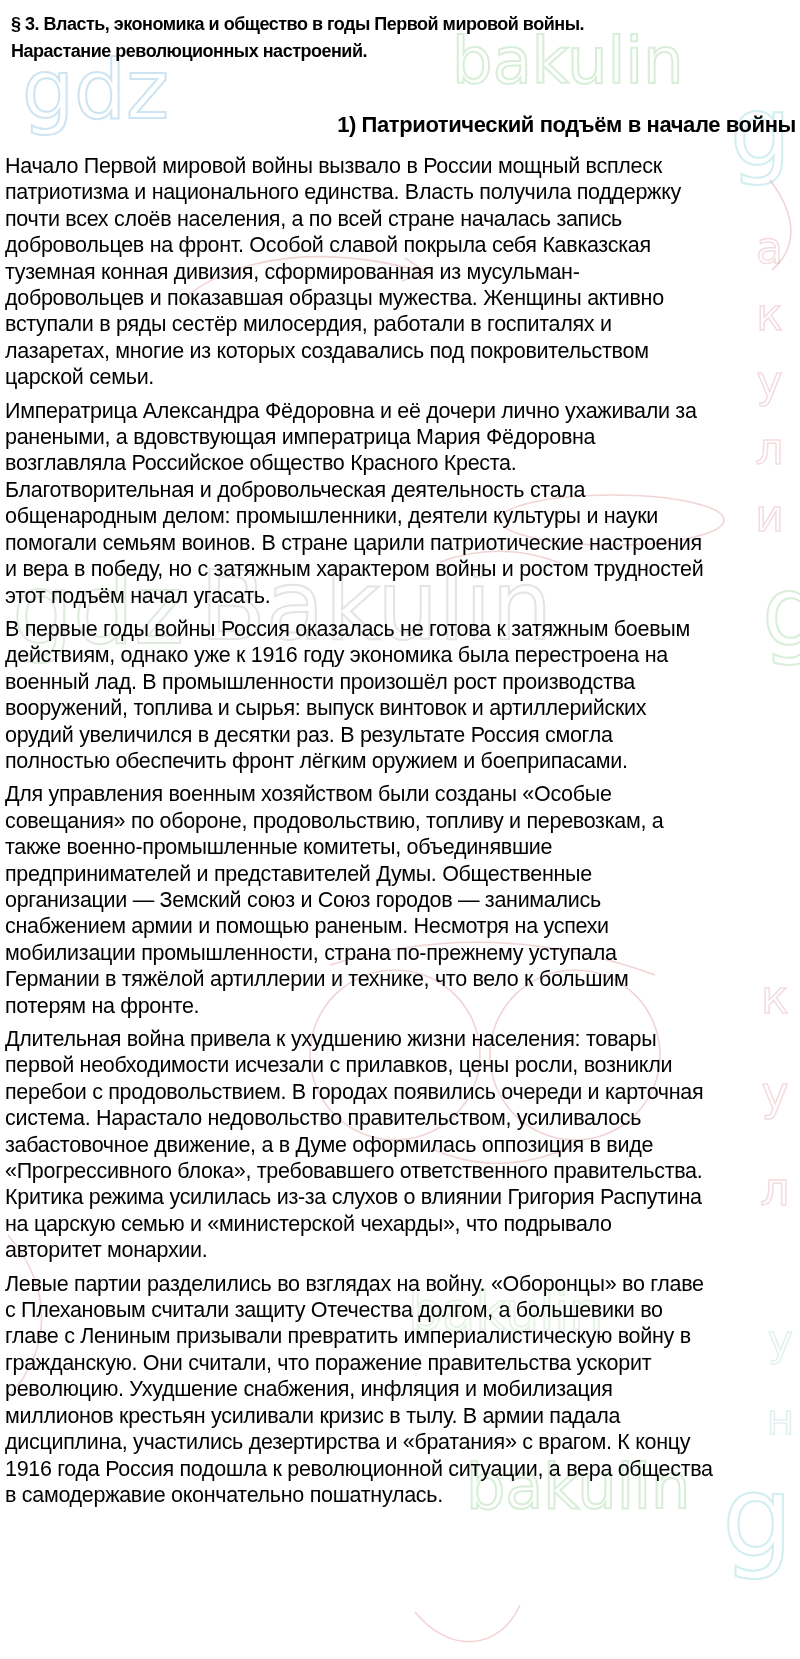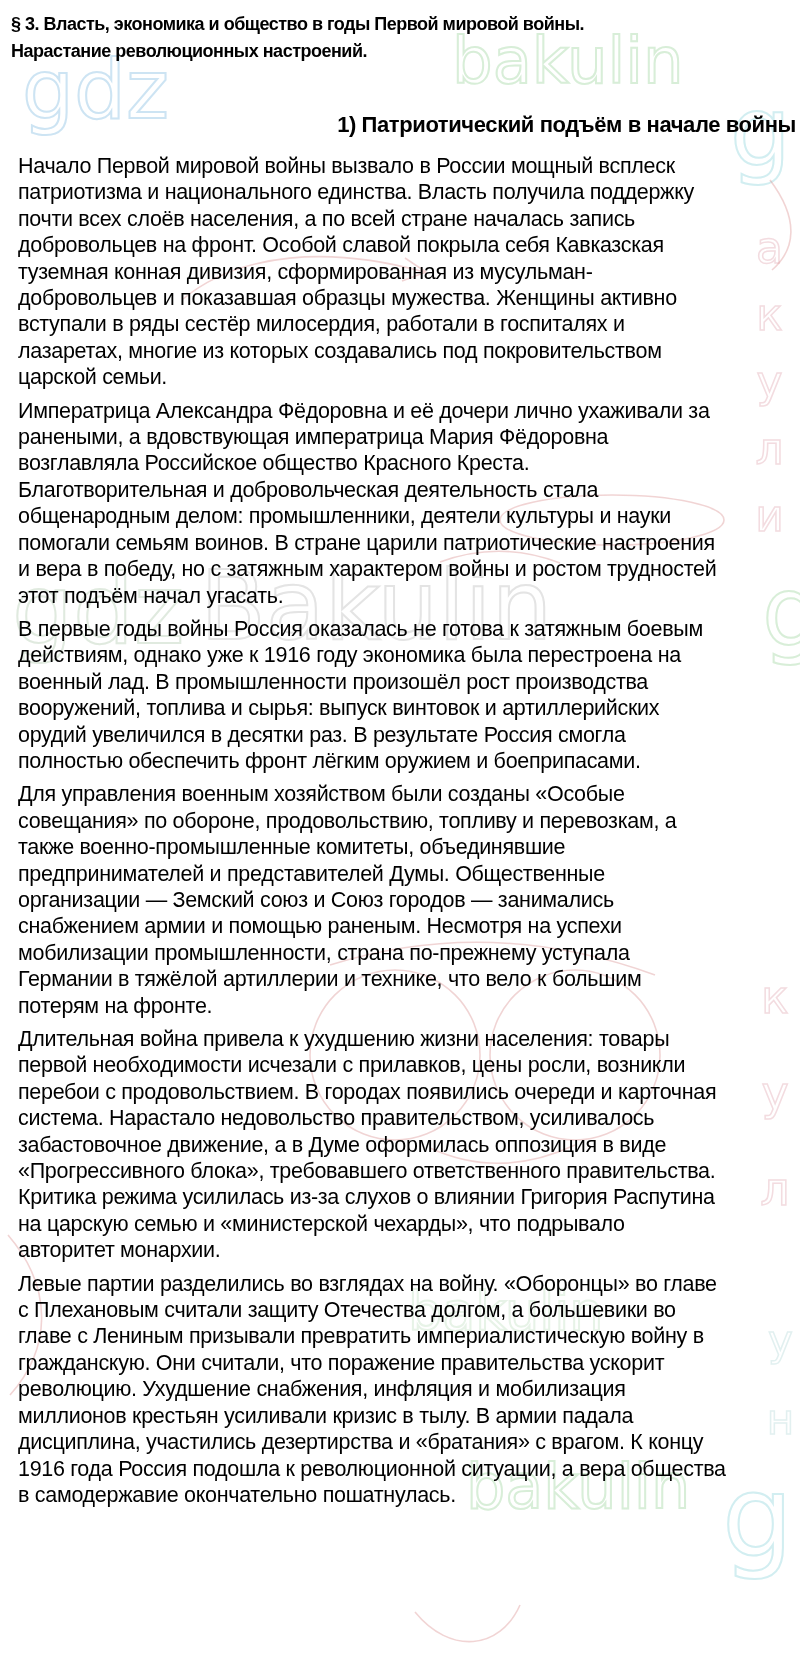--- a/index.html
+++ b/index.html
@@ -34,21 +34,21 @@
     letter-spacing: -0.4px;
     margin: 46px 0 15px 0;
     white-space: pre-line;
     text-align: right;
   }
   .para {
     font-size: 21.5px;
     line-height: 26.4px;
     letter-spacing: -0.3px;
     white-space: pre-line;
-    margin: 0 0 7px 13px;
+    margin: 0 0 7px 0;
   }
 
   
   .wm {
     position: absolute;
     z-index: 0;
     font-family: "DejaVu Sans", sans-serif;
     font-weight: normal;
     color: transparent;
     -webkit-text-stroke: 2px #e0e0e0;

